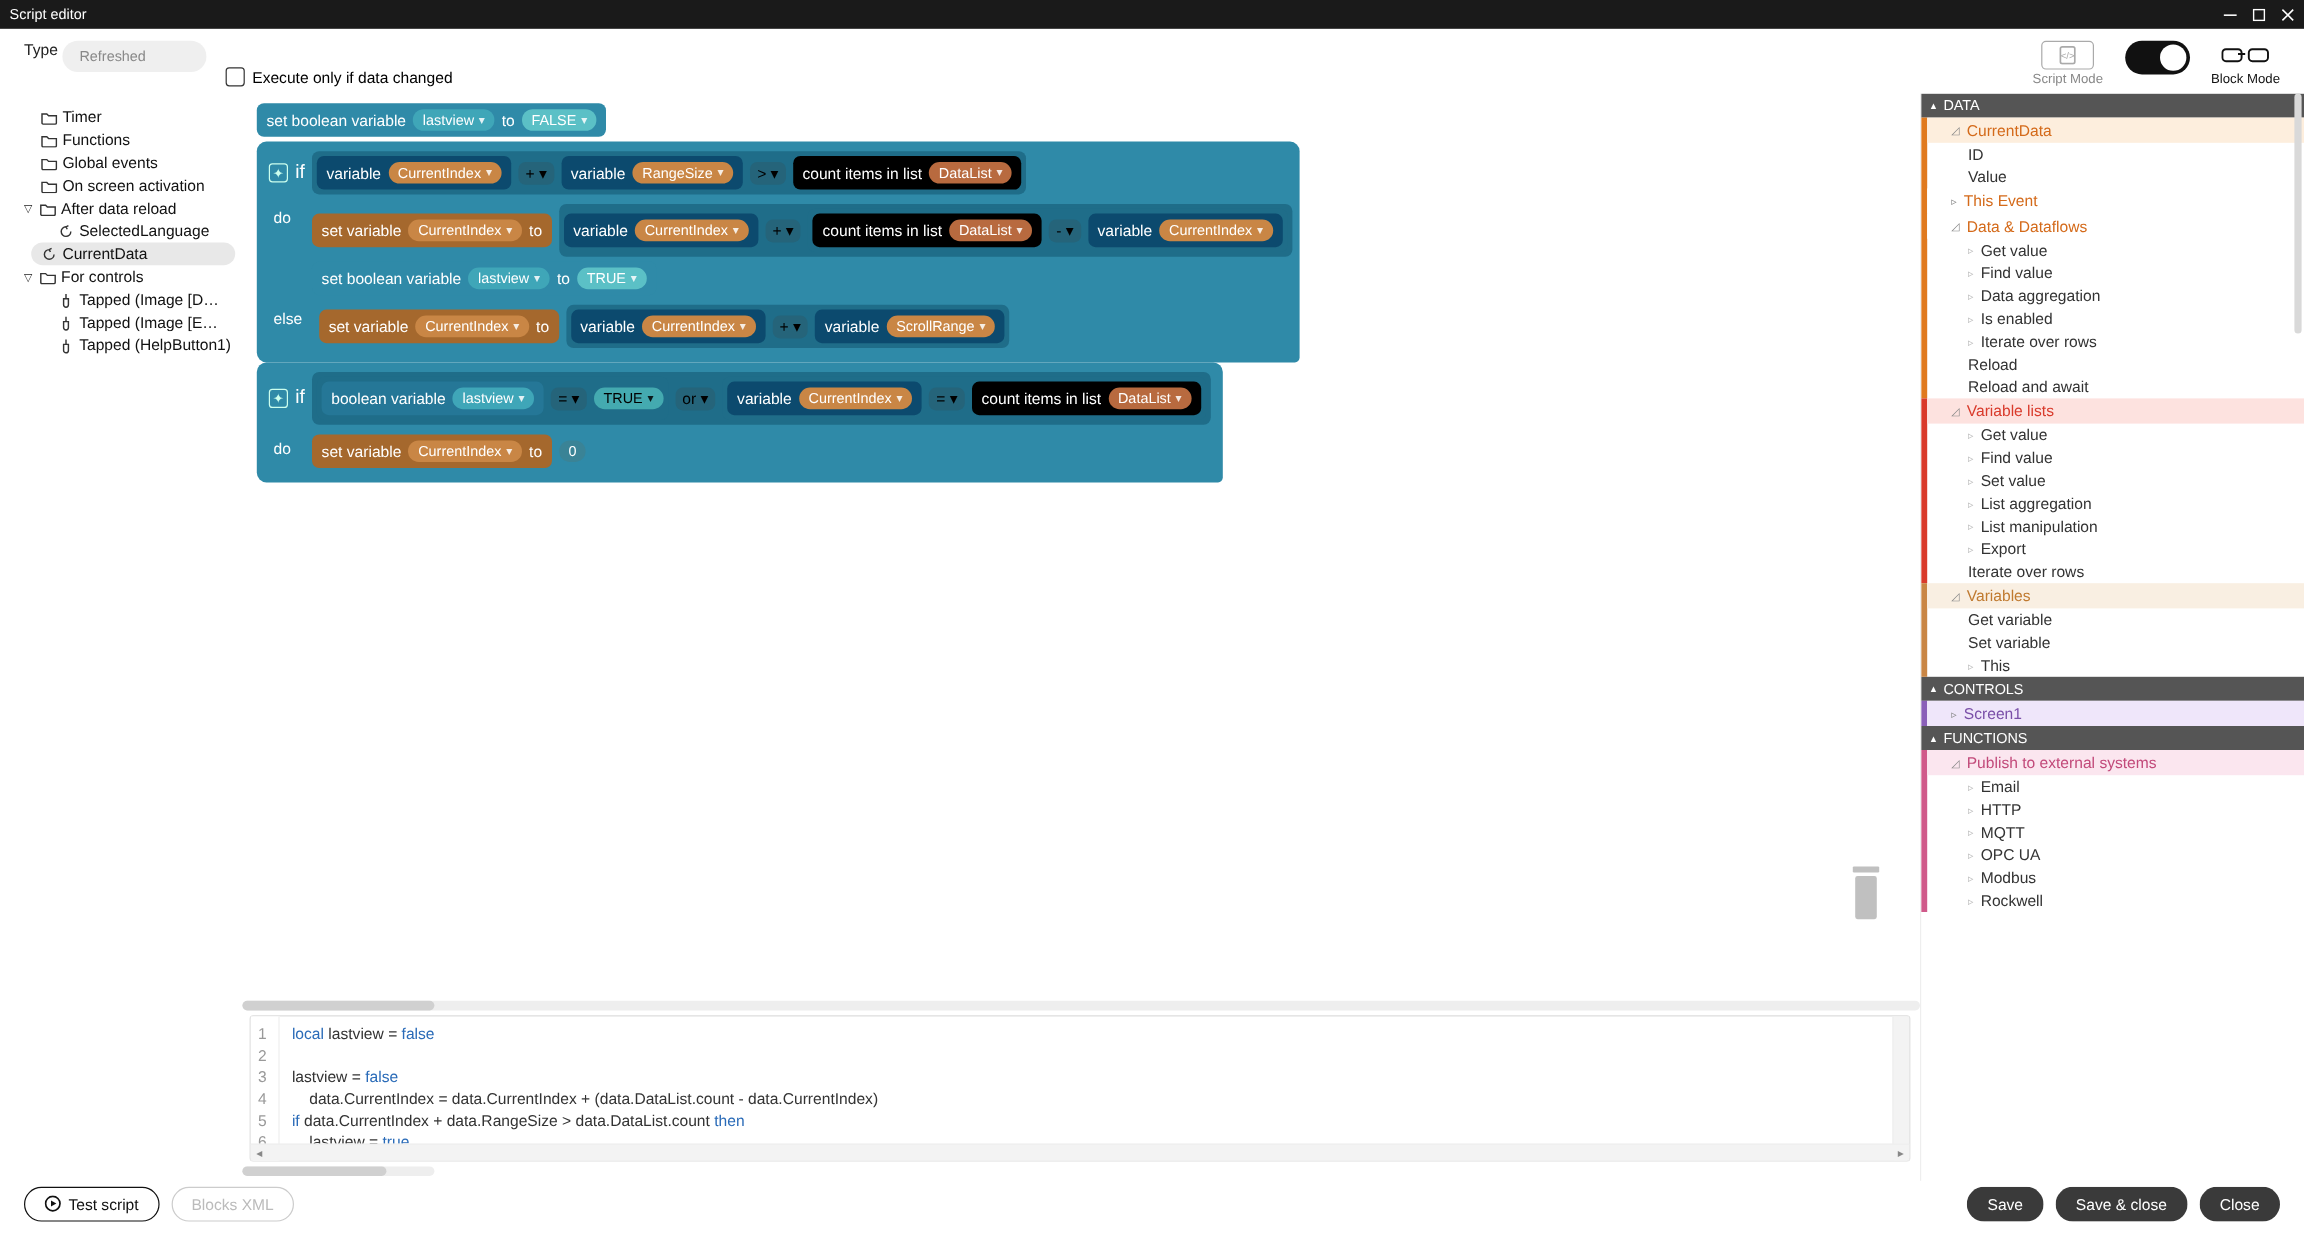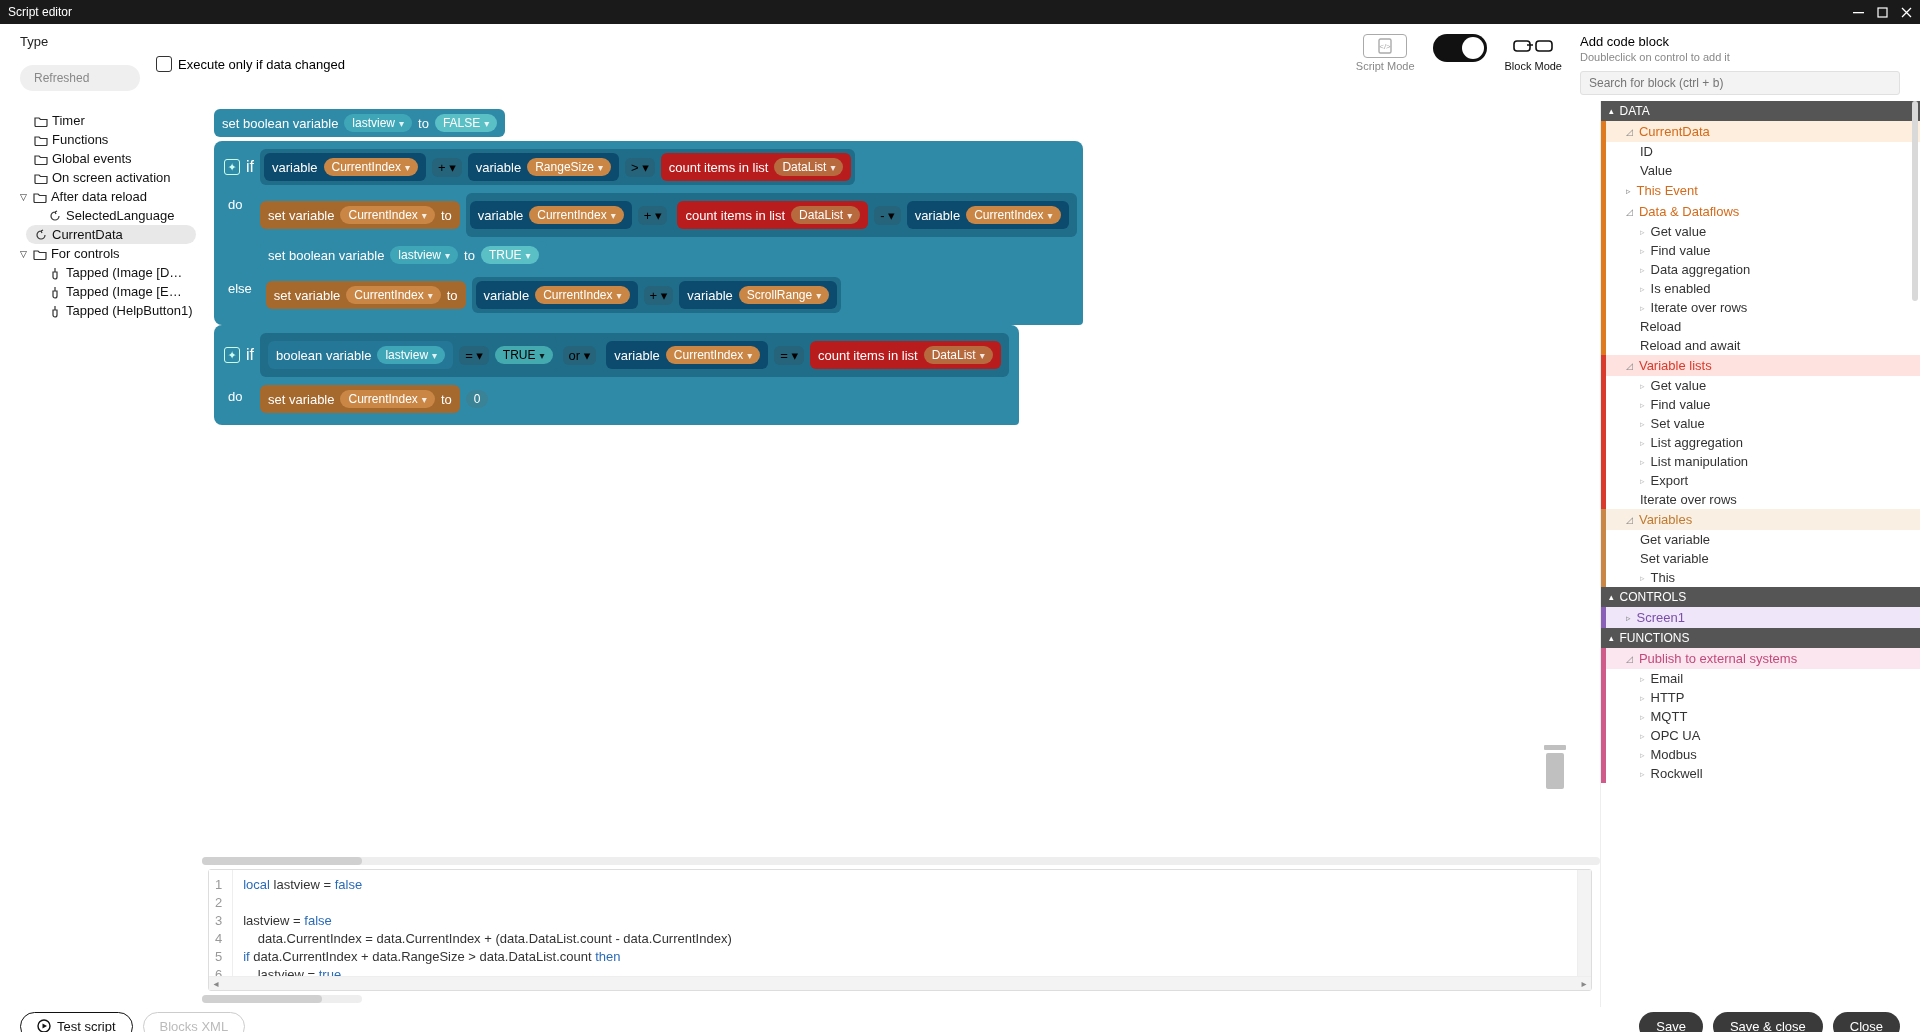--- a/index.html
+++ b/index.html
@@ -3,21 +3,21 @@
 <meta charset="utf-8">
 <style>
 * { box-sizing: border-box; margin: 0; padding: 0; font-family: -apple-system, BlinkMacSystemFont, "Segoe UI", Arial, sans-serif; }
 body { background: #fff; overflow: hidden; width: 1920px; height: 1032px; }
 
 .titlebar { background: #1a1a1a; color: #fff; height: 24px; display: flex; align-items: center; justify-content: space-between; padding: 0 8px; font-size: 12px; }
 .titlebar-right { display: flex; gap: 12px; }
 .titlebar-icon { width: 12px; height: 12px; cursor: pointer; display:flex; align-items:center; justify-content:center; }
 
 .toolbar { display: flex; align-items: flex-start; padding: 10px 20px 6px; gap: 16px; }
-.toolbar-left { display:flex; flex-direction:column; gap:16px; }
+.toolbar-left { display:flex; flex-direction:row; gap:4px; }
 .toolbar .label { font-size: 13px; color: #222; }
 .type-select { background:#efefef; border:none; border-radius:14px; padding:6px 14px; font-size:12px; color:#888; width:120px; display:inline-block;}
 .chk-row { display:flex; align-items:center; gap:6px; margin-top:22px;}
 .chk { width:16px; height:16px; border:1.5px solid #333; border-radius:3px; }
 .chk-label { font-size:13px; }
 
 .mode-area { margin-left:auto; display:flex; align-items:flex-start; gap:18px; }
 .mode-col { display:flex; flex-direction:column; align-items:center; gap:2px; }
 .mode-icon { width:44px; height:24px; border:1.5px solid #aaa; border-radius:4px; display:flex; align-items:center; justify-content:center; font-size:11px; color:#aaa;}
 .block-icon { width: 44px; height:24px; display:flex; align-items:center; justify-content:center;}
@@ -43,21 +43,21 @@
 .canvas-col { flex:1; display:flex; flex-direction:column; position:relative; }
 .blocks-canvas { flex:1; position:relative; overflow:hidden; padding:8px 0 0 14px;}
 .trash { position:absolute; right:30px; bottom:60px; color:#bdbdbd; }
 
 
 .blk { display:flex; align-items:center; gap:6px; padding:5px 8px; border-radius:6px; font-size:13px; color:#fff; white-space:nowrap; width:max-content;}
 .blk.teal { background:#2f8aa8; }
 .blk.teal-dark { background:#257797; }
 .blk.orange { background:#0c4a6e; }
 .blk.orange-dark { background:#a5682d; }
-.blk.brick { background:#b91c1c; }
+.blk.brick { background:#000000; }
 .pill { border-radius:10px; padding:2px 8px; font-size:12px; display:inline-flex; align-items:center; gap:4px;}
 .pill.teal { background:#3fa6b8; }
 .pill.teal-light { background:#5bc0c6; }
 .pill.bool { background:#44aab0; }
 .pill.orange { background:#c98645; }
 .pill.brick { background:#b86a3f; }
 .pill.num { background:#3a8396; color:#fff; }
 .drop { font-size:10px; opacity:.85;}
 .kw { color:#fff; }
 .c-block { background:#2f8aa8; border-radius:8px 8px 4px 8px; padding:4px 6px 8px 6px; width:max-content; margin-top:4px;}
@@ -164,25 +164,20 @@
     <div class="toggle">
         <div class="toggle-knob"></div>
       </div>
     <div class="mode-col">
       <div class="block-icon">
         <svg width="40" height="22" viewBox="0 0 40 22">
             <path d="M4 6 h10 a3 3 0 0 1 3 3 v4 a3 3 0 0 1 -3 3 h-10 a3 3 0 0 1 -3 -3 v-4 a3 3 0 0 1 3 -3 M14 10 h6 M26 6 h10 a3 3 0 0 1 3 3 v4 a3 3 0 0 1 -3 3 h-10 a3 3 0 0 1 -3 -3 v-4 a3 3 0 0 1 3 -3" fill="none" stroke="#111" stroke-width="1.6"></path>
           </svg>
       </div>
       <span class="mode-label active">Block Mode</span>
-    </div>
-    <div class="add-block-area">
-      <span class="add-title">Add code block</span>
-      <span class="add-sub">Doubleclick on control to add it</span>
-      <input class="search-input" placeholder="Search for block (ctrl + b)" style="">
     </div>
   </div>
 </div>
 
 <div class="main">
 
   <div class="tree">
     <div class="tree-item">
         <span class="folder-icon">
           <svg width="14" height="12">

